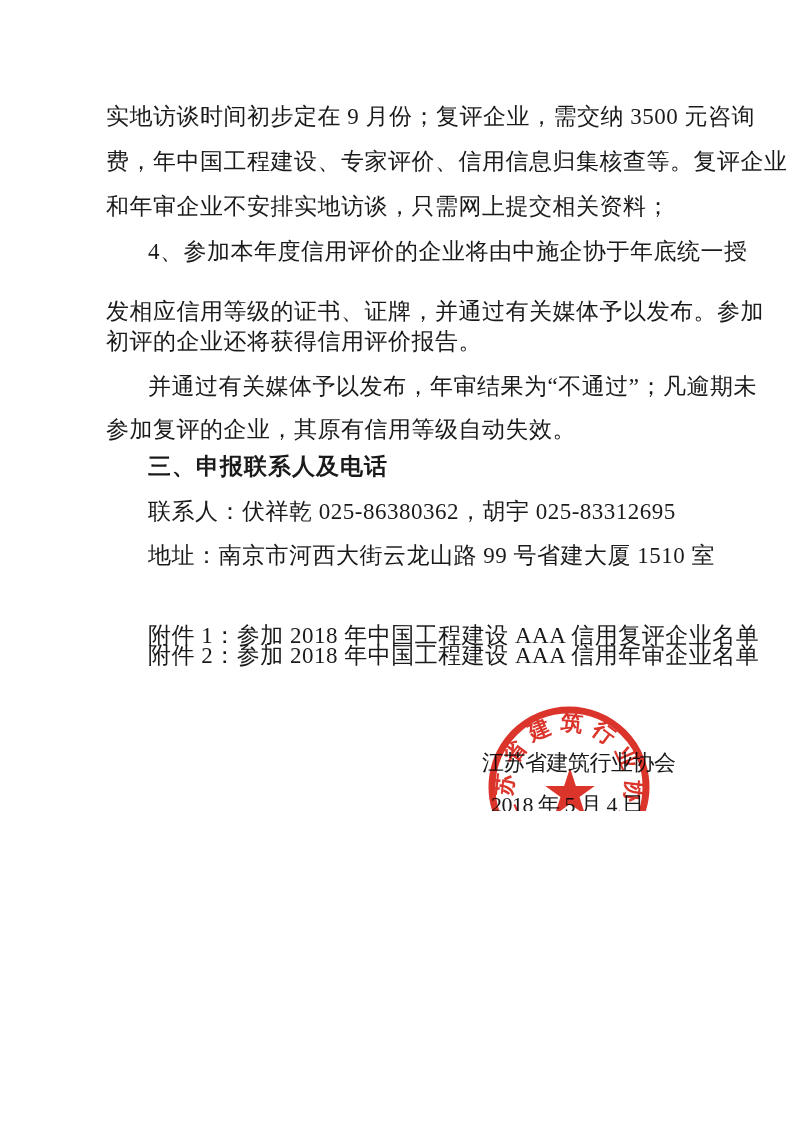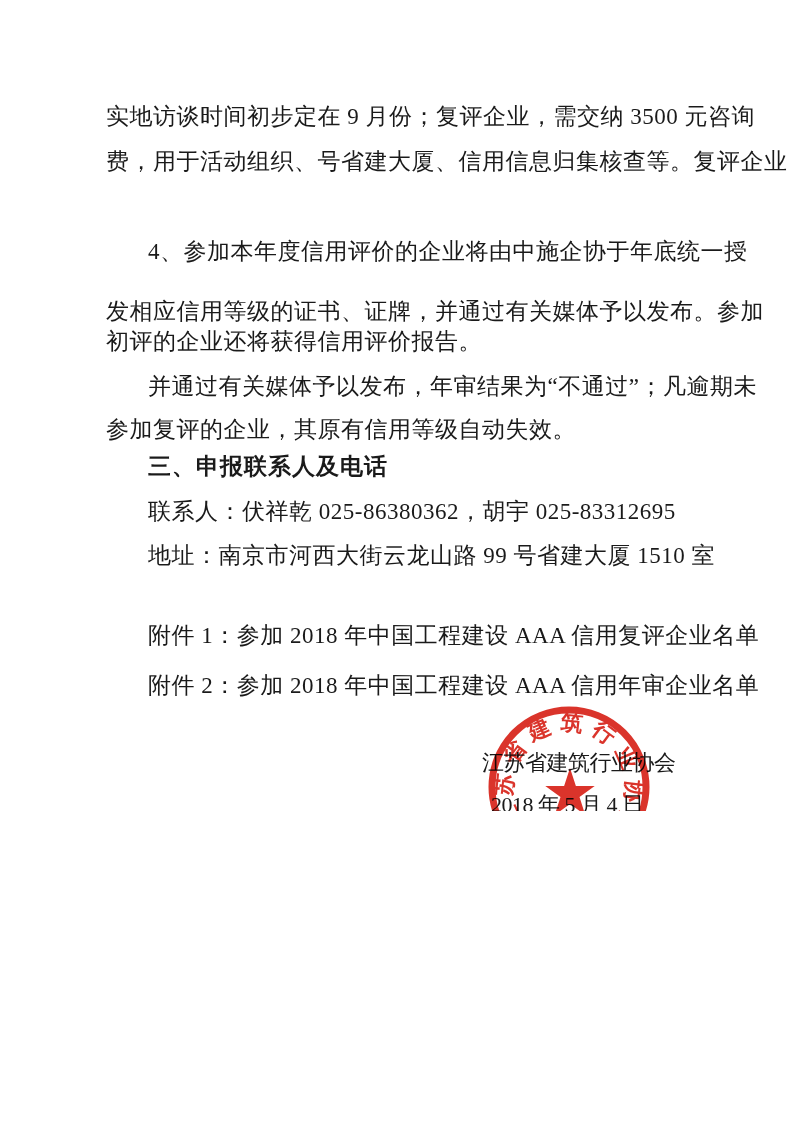--- a/index.html
+++ b/index.html
@@ -48,34 +48,35 @@
     font-family: "Liberation Sans", "DejaVu Sans", sans-serif;
     font-weight: bold;
   }
 </style>
 </head>
 <body>
 
 <div class="page">
 
   <div class="line" style="top:103px">实地访谈时间初步定在 9 月份；复评企业，需交纳 3500 元咨询</div>
-  <div class="line" style="top:148px">费，用于活动组织、号省建大厦、信用信息归集核查等。复评企业</div>
+  <div class="line" style="top:148px">费，年中国工程建设、专家评价、信用信息归集核查等。复评企业</div>
+  <div class="line" style="top:193px">和年审企业不安排实地访谈，只需网上提交相关资料；</div>
   <div class="line indent" style="top:238px">4、参加本年度信用评价的企业将由中施企协于年底统一授</div>
   <div class="line" style="top:298px">发相应信用等级的证书、证牌，并通过有关媒体予以发布。参加</div>
   <div class="line" style="top:328px">初评的企业还将获得信用评价报告。</div>
   <div class="line indent" style="top:373px">并通过有关媒体予以发布，年审结果为“不通过”；凡逾期未</div>
   <div class="line" style="top:416px">参加复评的企业，其原有信用等级自动失效。</div>
 
   <div class="line indent heading" style="top:453px">三、申报联系人及电话</div>
 
   <div class="line indent" style="top:498px">联系人：伏祥乾 025-86380362，胡宇 025-83312695</div>
   <div class="line indent" style="top:542px">地址：南京市河西大街云龙山路 99 号省建大厦 1510 室</div>
 
   <div class="line indent" style="top:622px">附件 1：参加 2018 年中国工程建设 AAA 信用复评企业名单</div>
-  <div class="line indent" style="top:672px">附件 2：参加 2018 年中国工程建设 AAA 信用年审企业名单</div>
+  <div class="line indent" style="top:642px">附件 2：参加 2018 年中国工程建设 AAA 信用年审企业名单</div>
 
   <div class="sig" style="left:482px; top:750px">江苏省建筑行业协会</div>
   <div class="sig" style="left:491px; top:792px">2018 年 5 月 4 日</div>
 
   <svg class="seal" width="170" height="170" viewBox="0 0 170 170">
     <defs>
       <path id="sealArc" d="M 44.7 125.3 A 57 57 0 1 1 125.3 125.3" fill="none"></path>
     </defs>
     <circle cx="85" cy="85" r="77" fill="none" stroke-width="7" stroke="#d8241a"></circle>
     <text font-size="22" letter-spacing="8" fill="#d8241a">

